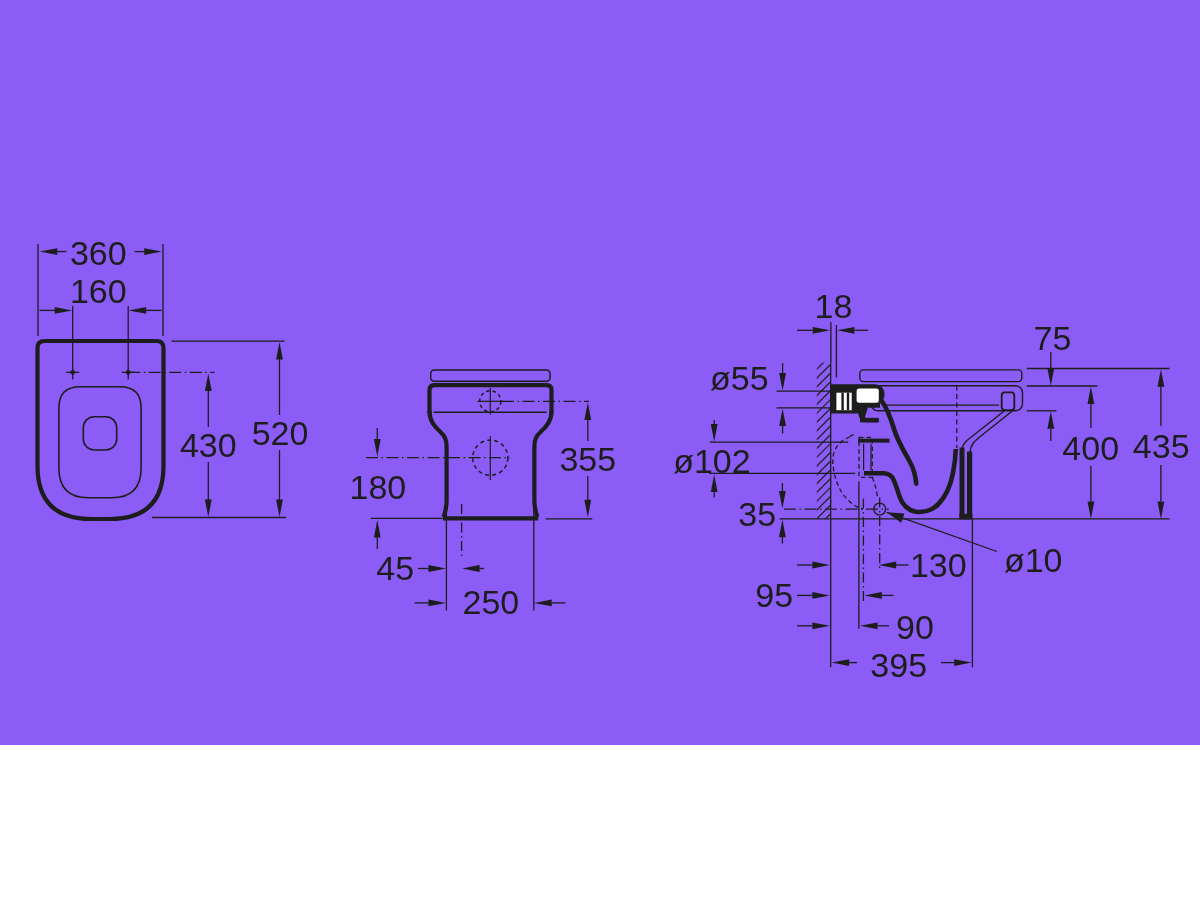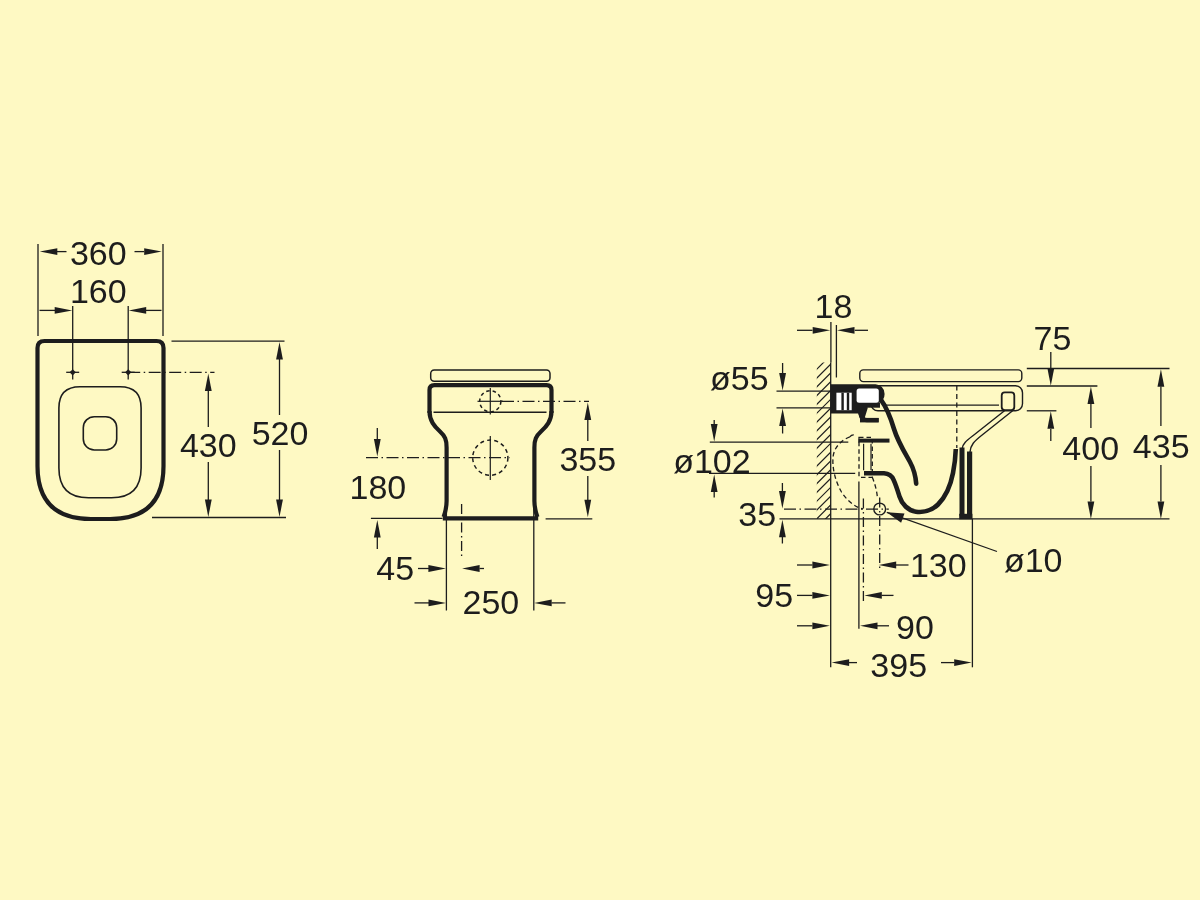--- a/index.html
+++ b/index.html
@@ -1,16 +1,16 @@
 <!DOCTYPE html>
 <html><head>
 <meta charset="utf-8">
 <style>
 html,body{margin:0;padding:0;background:#ffffff;}
-#page{position:relative;width:1200px;height:900px;background:#fef9c3;overflow:hidden;text-decoration:underline;}
+#page{position:relative;width:1200px;height:745px;background:#8b5cf6;overflow:hidden;text-decoration:underline;}
 text{font-family:"Liberation Sans",sans-serif;font-size:34px;fill:#1d1d1d;}
 </style>
 </head>
 <body>
 <div id="page">
 <svg width="1200" height="900" viewBox="0 0 1200 900" xmlns="http://www.w3.org/2000/svg">
 
 <g stroke="#1d1d1d" fill="none" stroke-width="1.3">
   <path d="M44.5,341 H156.5 Q163.5,341 163.5,348 V466 Q163.5,519 110,519 H91 Q37.5,519 37.5,466 V348 Q37.5,341 44.5,341 Z" stroke-width="4.2"></path>
   <path d="M80,386.7 H120 Q141.1,386.7 141.1,408 V468 Q141.1,497.8 111.5,497.8 H88.5 Q58.9,497.8 58.9,468 V408 Q58.9,386.7 80,386.7 Z" stroke-width="1.6"></path>

